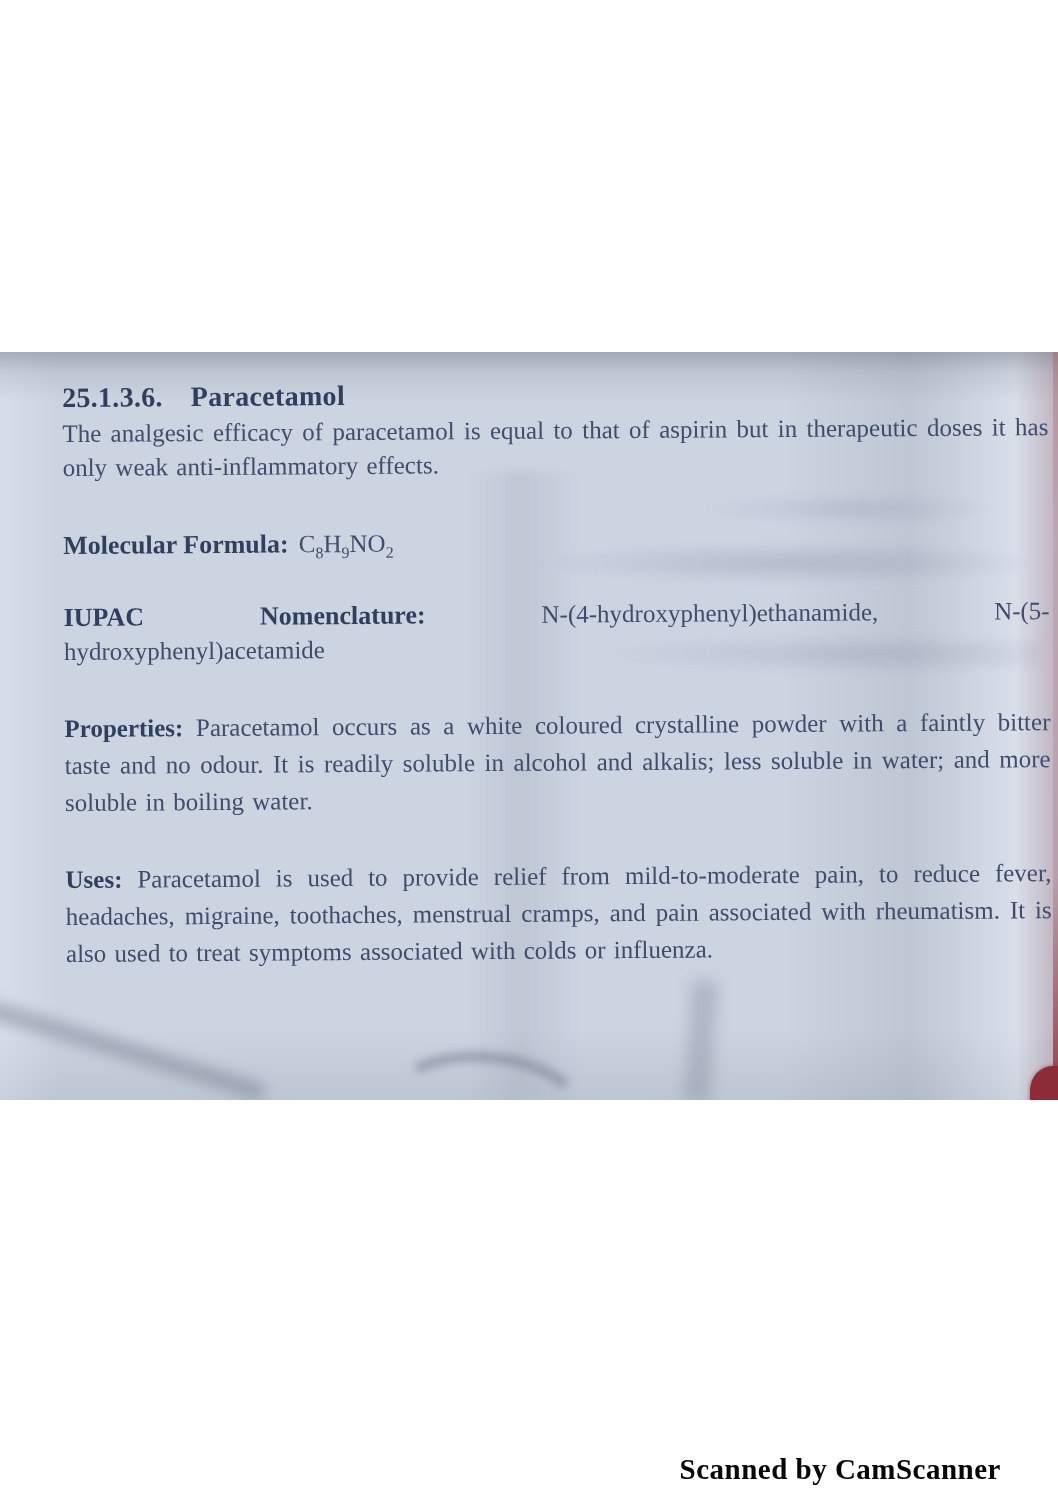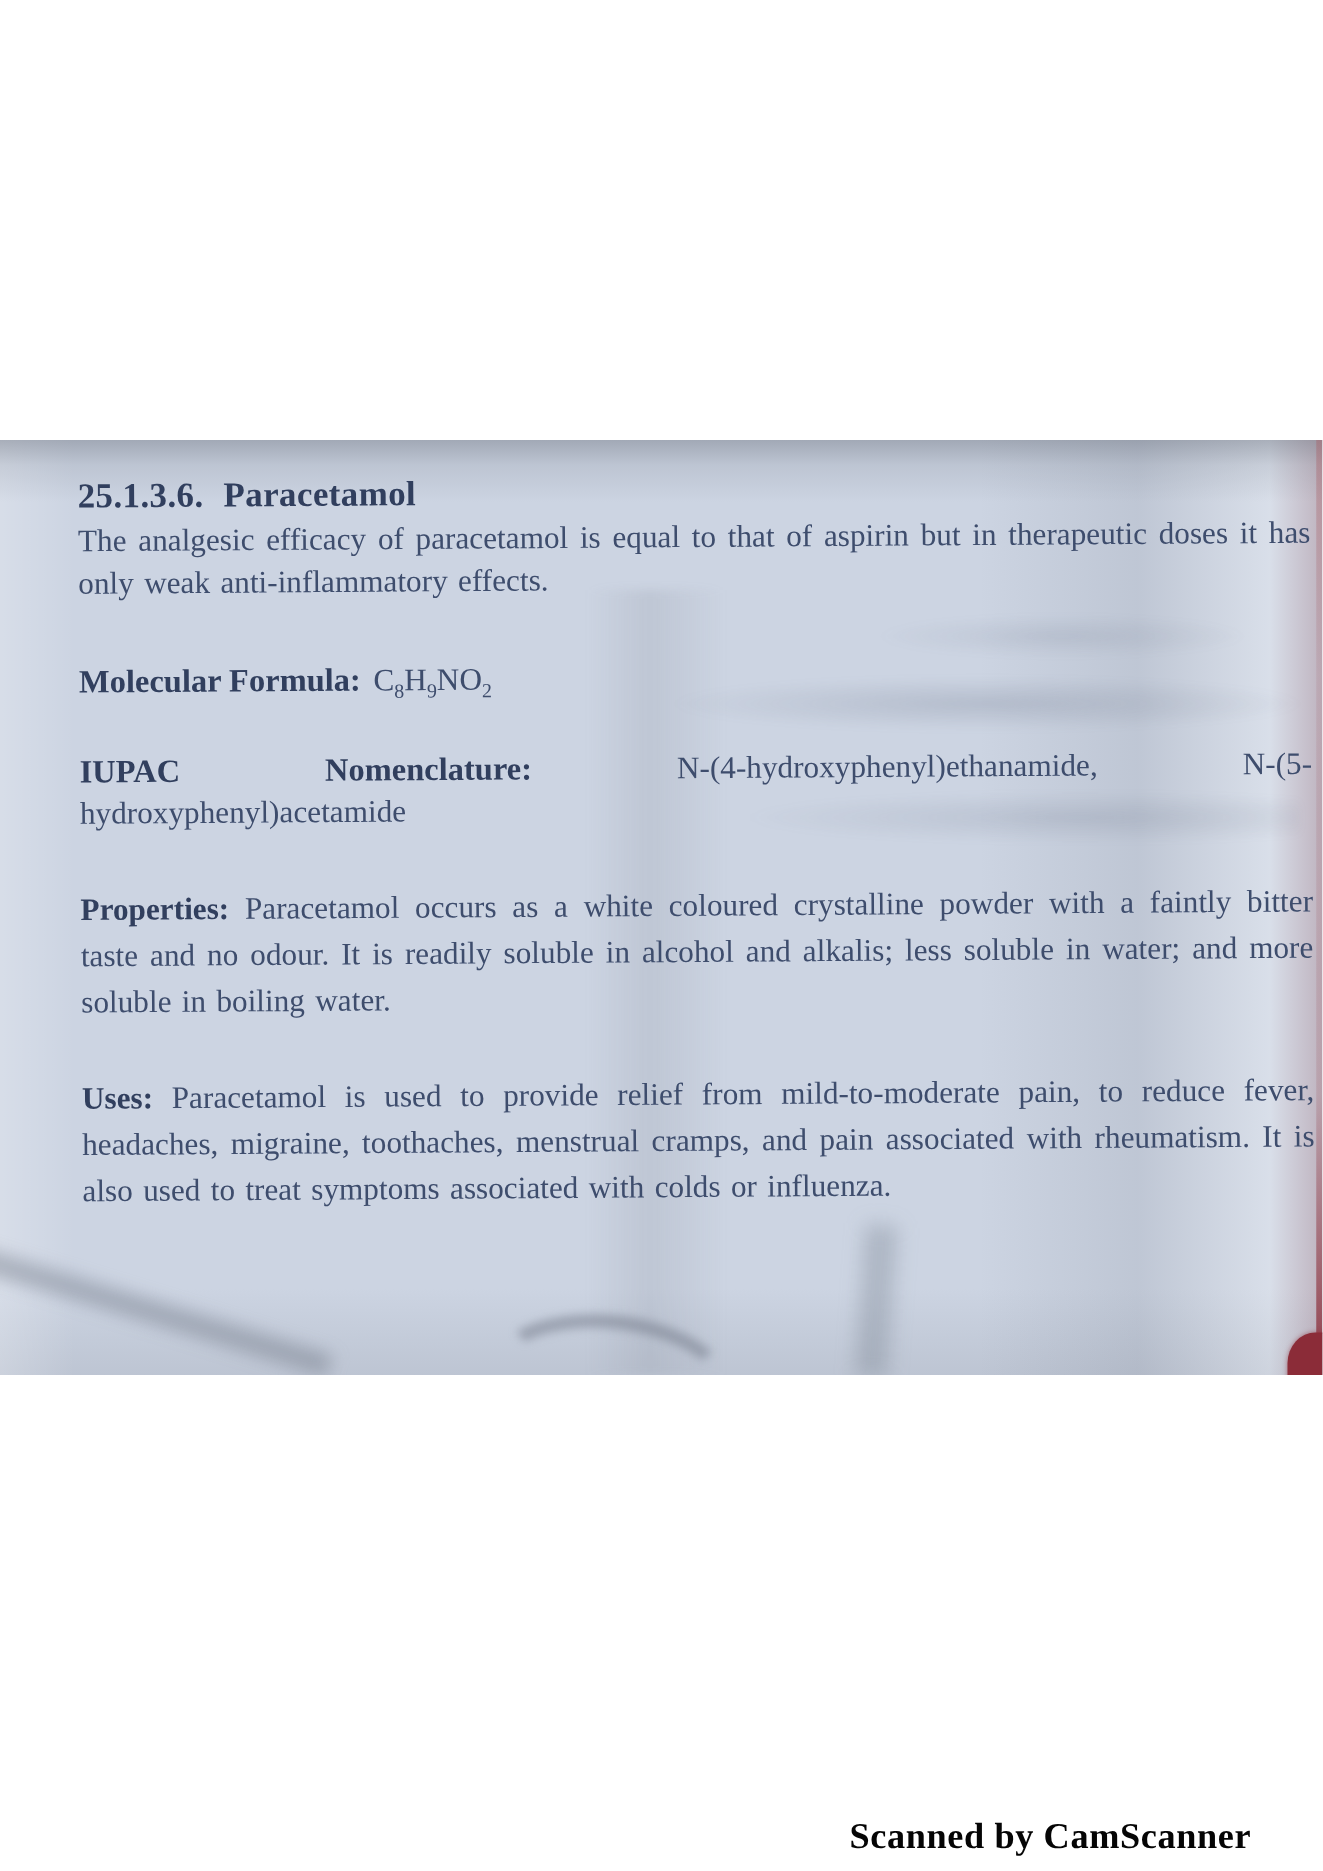--- a/index.html
+++ b/index.html
@@ -80,21 +80,21 @@
   }
 
   
   .content {
     position:absolute; left:62px; top:30px; width:986px;
     color:#3e4d6d;
     transform:rotate(-0.4deg);
     transform-origin:0 0;
   }
   .heading { font-size:28px; font-weight:bold; color:#313f5e; letter-spacing:0.3px; }
-  .heading .num { margin-right:16px; }
+  .heading .num { margin-right:28px; }
   .intro { font-size:25px; line-height:34px; text-align:justify; word-spacing:2px; margin-top:3px; }
 
   .formula-line { margin-top:46px; font-size:25px; }
   .formula-line .label { font-weight:bold; font-size:26px; color:#313f5e; margin-right:10px; }
   .formula sub { font-size:16px; line-height:0; }
 
   .iupac-row { margin-top:42px; display:flex; justify-content:space-between; align-items:baseline; font-size:25px; }
   .iupac-row .label { font-weight:bold; font-size:26px; color:#313f5e; }
   .iupac-cont { font-size:25px; line-height:37px; }
 

